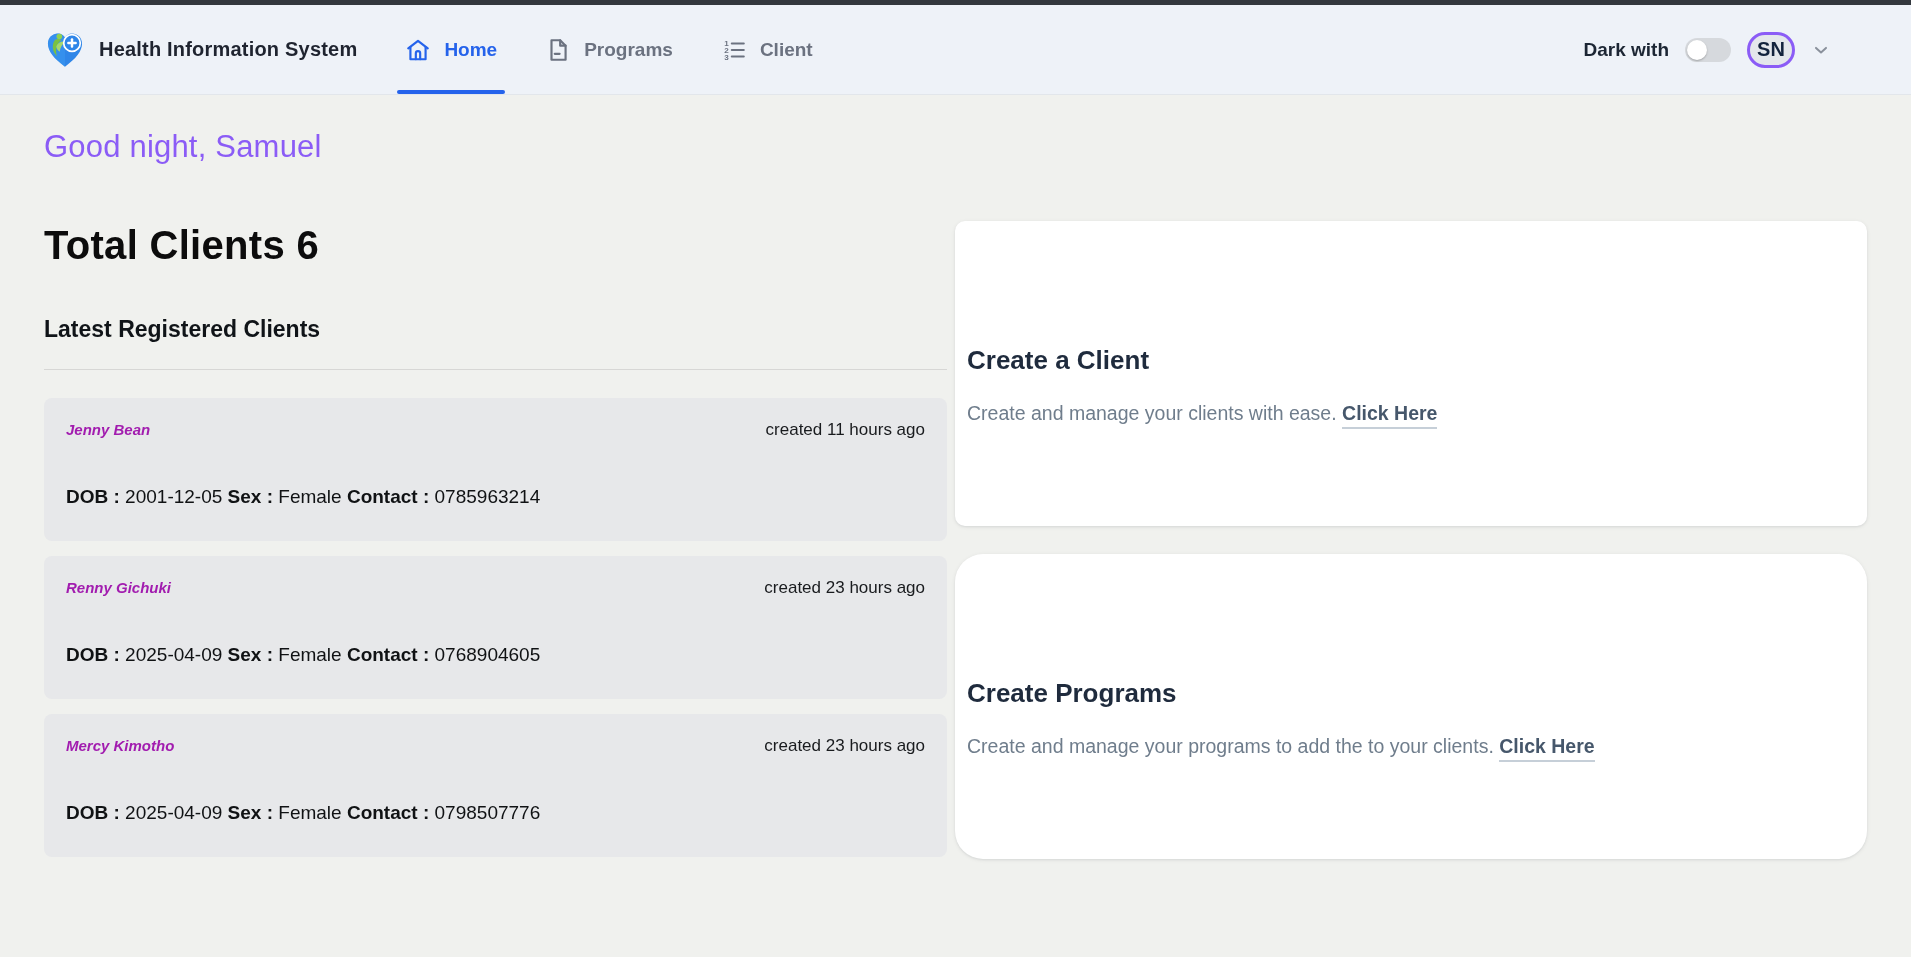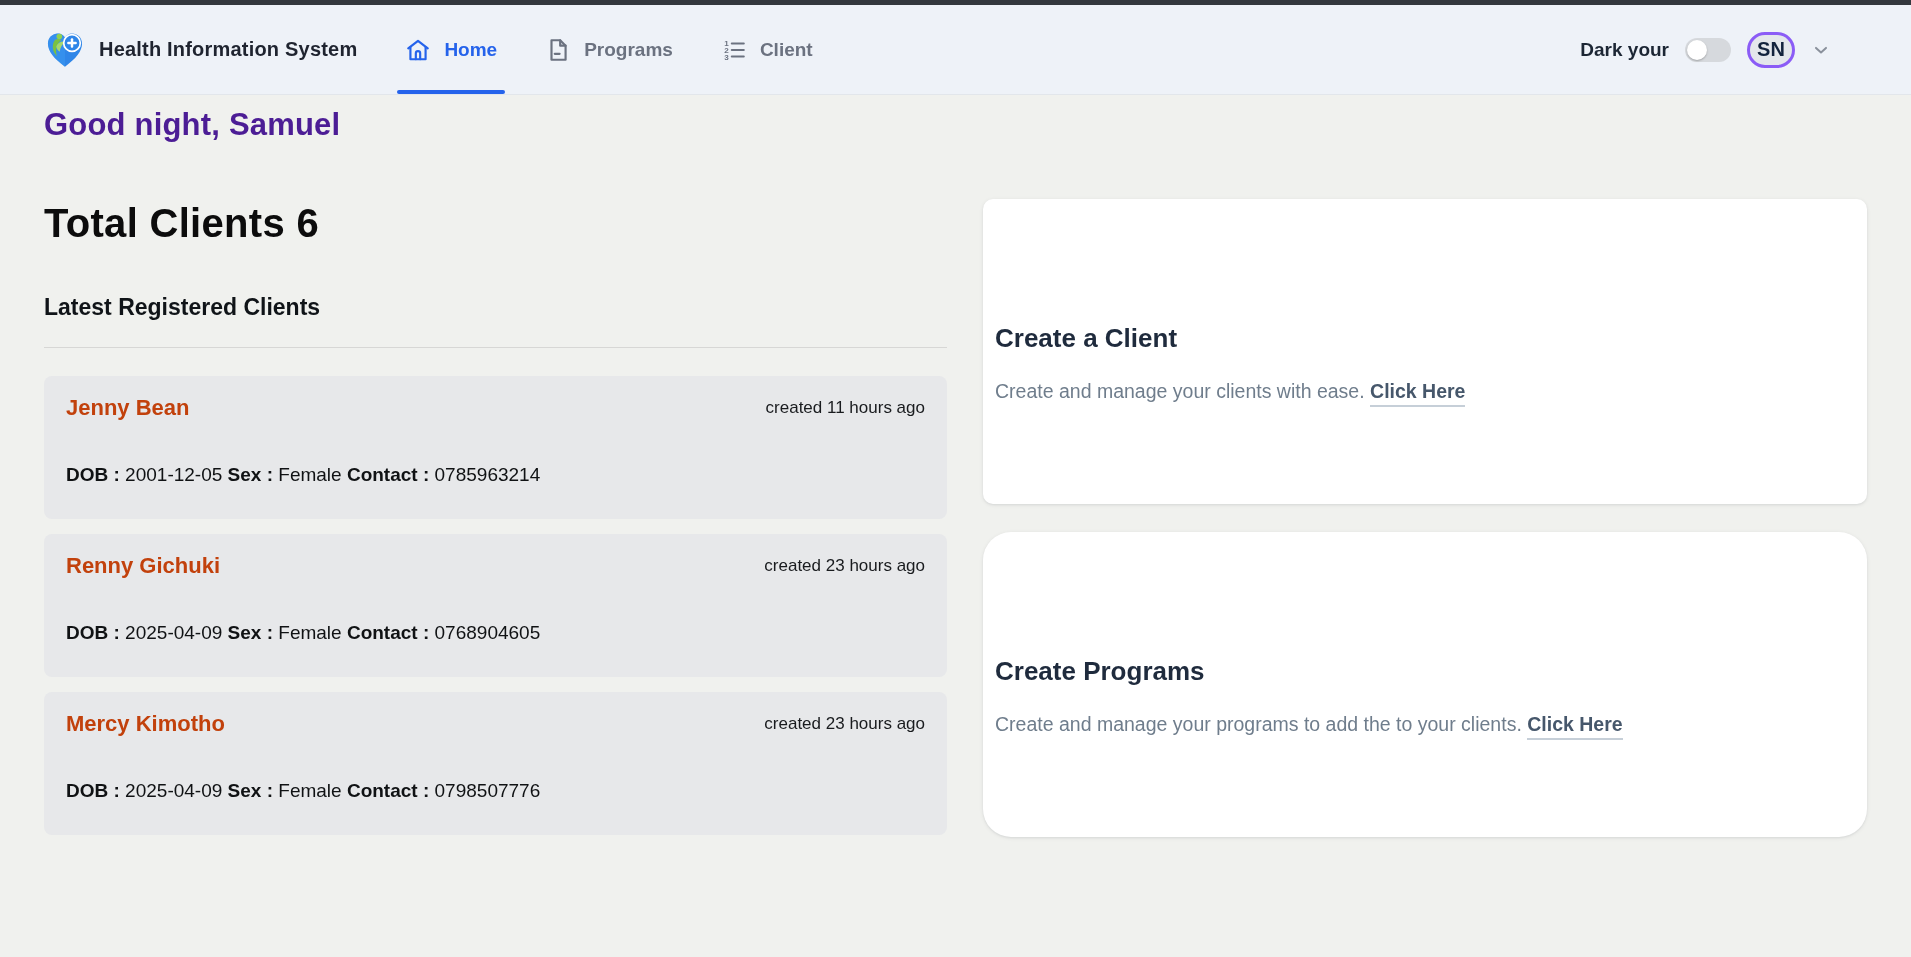--- a/index.html
+++ b/index.html
@@ -40,34 +40,34 @@
   }
   .avatar {
     width:48px; height:36px; border-radius:22px; background:#e4e7eb;
     border:3px solid #8b5cf6; display:flex; align-items:center; justify-content:center;
     font-size:20px; font-weight:600; color:#13233c; cursor:pointer;
   }
   .chev { display:flex; align-items:center; cursor:pointer; }
 
   
   main { padding:0 44px; }
-  .greeting { margin-top:12px; font-size:31px; font-weight:700; color:#4c1d95; letter-spacing:.2px; }
-  .grid { display:grid; grid-template-columns:903px 1fr; column-gap:36px; margin-top:56px; align-items:start; }
+  .greeting { margin-top:34px; font-size:31px; font-weight:400; color:#8b5cf6; letter-spacing:.2px; }
+  .grid { display:grid; grid-template-columns:903px 1fr; column-gap:8px; margin-top:56px; align-items:start; }
 
   
   .total-heading { font-size:40px; font-weight:700; color:#0c0c0c; letter-spacing:.3px; line-height:48px; }
   .latest-heading { margin-top:46px; font-size:23px; font-weight:600; color:#101418; line-height:28px; }
   .divider { margin-top:26px; border:none; border-top:1px solid #d7d7d5; }
   .client-card {
     background:#e7e8ea; border-radius:8px; height:143px;
     padding:20px 22px 0; margin-top:15px; cursor:pointer;
   }
   .divider + .client-card { margin-top:28px; }
   .client-top { display:flex; justify-content:space-between; align-items:flex-start; }
-  .client-name { font-size:22px; font-weight:600; color:#c2410c; line-height:24px; }
+  .client-name { font-size:15px; font-weight:600; color:#a21caf; line-height:24px;font-style:italic; }
   .client-created { font-size:17px; color:#191b1e; line-height:24px; }
   .client-details { margin-top:44px; font-size:19px; color:#101214; }
   .client-details b { font-weight:700; }
 
   
   .action-card {
     background:#fff; border-radius:10px; height:305px; padding:122px 12px 0;
     box-shadow:0 1px 4px rgba(15,23,42,.08), 0 1px 2px rgba(15,23,42,.05);
   }
   .action-card + .action-card { margin-top:28px;border-radius:28px; }
@@ -131,21 +131,21 @@
           <text x="3" y="8" font-size="7.5" fill="#6b7280" stroke="none" font-family="Liberation Sans, sans-serif">1</text>
           <text x="3" y="14.5" font-size="7.5" fill="#6b7280" stroke="none" font-family="Liberation Sans, sans-serif">2</text>
           <text x="3" y="21" font-size="7.5" fill="#6b7280" stroke="none" font-family="Liberation Sans, sans-serif">3</text>
         </svg>
       </span>
       <span>Client</span>
     </a>
   </nav>
 
   <div class="nav-right">
-    <span class="darkmode-label">Dark your</span>
+    <span class="darkmode-label">Dark with</span>
     <span class="toggle">
         <span class="knob"></span>
       </span>
     <span class="avatar">SN</span>
     <span class="chev">
       <svg width="20" height="20" viewBox="0 0 24 24" fill="none" stroke="#8a919c" stroke-width="2.4" stroke-linecap="round" stroke-linejoin="round">
         <path d="M6 9.5 L12 15 L18 9.5"></path>
       </svg>
     </span>
   </div>

